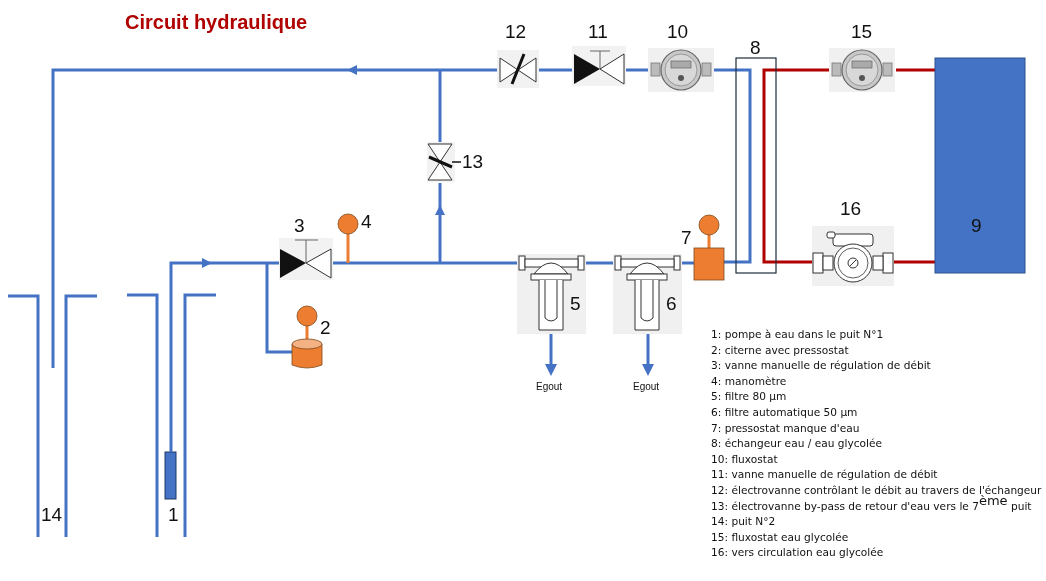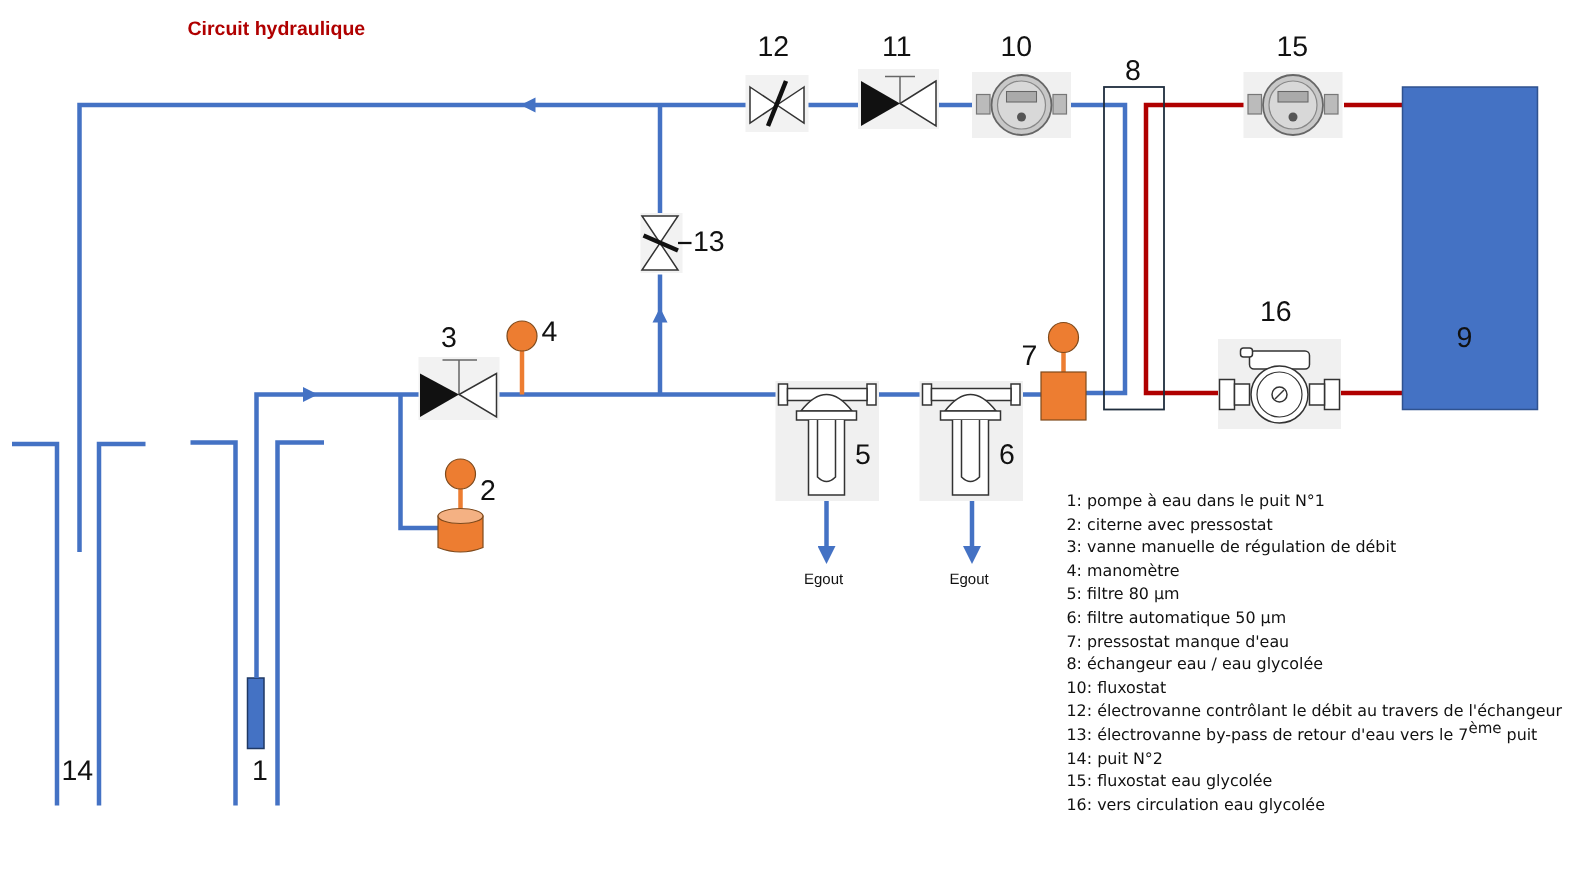--- a/index.html
+++ b/index.html
@@ -1,23 +1,23 @@
 <!DOCTYPE html>
 <html><head>
 <meta charset="utf-8">
 <style>
   html, body { margin: 0; padding: 0; background: #ffffff; }
   body { width: 1046px; height: 581px; position: relative; overflow: hidden; font-family: "Liberation Sans", sans-serif; }
   #diagram { position: absolute; left: 0; top: 0; }
-  .title { position: absolute; left: 125px; top: 11px; font-family: "Liberation Sans", sans-serif; font-weight: bold; font-size: 13px; color: #b00000; }
+  .title { position: absolute; left: 125px; top: 11px; font-family: "Liberation Sans", sans-serif; font-weight: bold; font-size: 20px; color: #b00000; }
   .num { position: absolute; font-family: "Liberation Sans", sans-serif; font-size: 19px; color: #111; line-height: 1; }
   .egout { position: absolute; font-family: "Liberation Sans", sans-serif; font-size: 10px; color: #111; }
   .legend { position: absolute; left: 711px; top: 327px; font-family: "DejaVu Sans", sans-serif; font-size: 10.6px; color: #111; line-height: 15.6px; white-space: nowrap; }
   .legend div { margin: 0; }
-  sup { font-size: 10px; vertical-align: super; line-height: 0; text-align: center; }
+  sup { font-size: 13px; vertical-align: super; line-height: 0; text-align: center; }
 </style>
 </head>
 <body>
 
 <svg id="diagram" width="1046" height="581" viewBox="0 0 1046 581" xmlns="http://www.w3.org/2000/svg">
   <defs>
     <marker id="arrow" viewBox="0 0 10 10" refX="5" refY="5" markerWidth="4" markerHeight="4" orient="auto-start-reverse">
       <path d="M0,0 L10,5 L0,10 z" fill="#4472c4"></path>
     </marker>
   </defs>
@@ -195,18 +195,19 @@
 <div class="legend">
   <div>1: pompe à eau dans le puit N°1</div>
   <div>2: citerne avec pressostat</div>
   <div>3: vanne manuelle de régulation de débit</div>
   <div>4: manomètre</div>
   <div>5: filtre 80 µm</div>
   <div>6: filtre automatique 50 µm</div>
   <div>7: pressostat manque d'eau</div>
   <div>8: échangeur eau / eau glycolée</div>
   <div>10: fluxostat</div>
+  <div>11: vanne manuelle de régulation de débit</div>
   <div>12: électrovanne contrôlant le débit au travers de l'échangeur</div>
   <div><span>13: électrovanne by-pass de retour d'eau vers le 7</span><sup>ème</sup><span> puit</span></div>
   <div>14: puit N°2</div>
   <div>15: fluxostat eau glycolée</div>
   <div>16: vers circulation eau glycolée</div>
 </div>
 
 </body></html>

